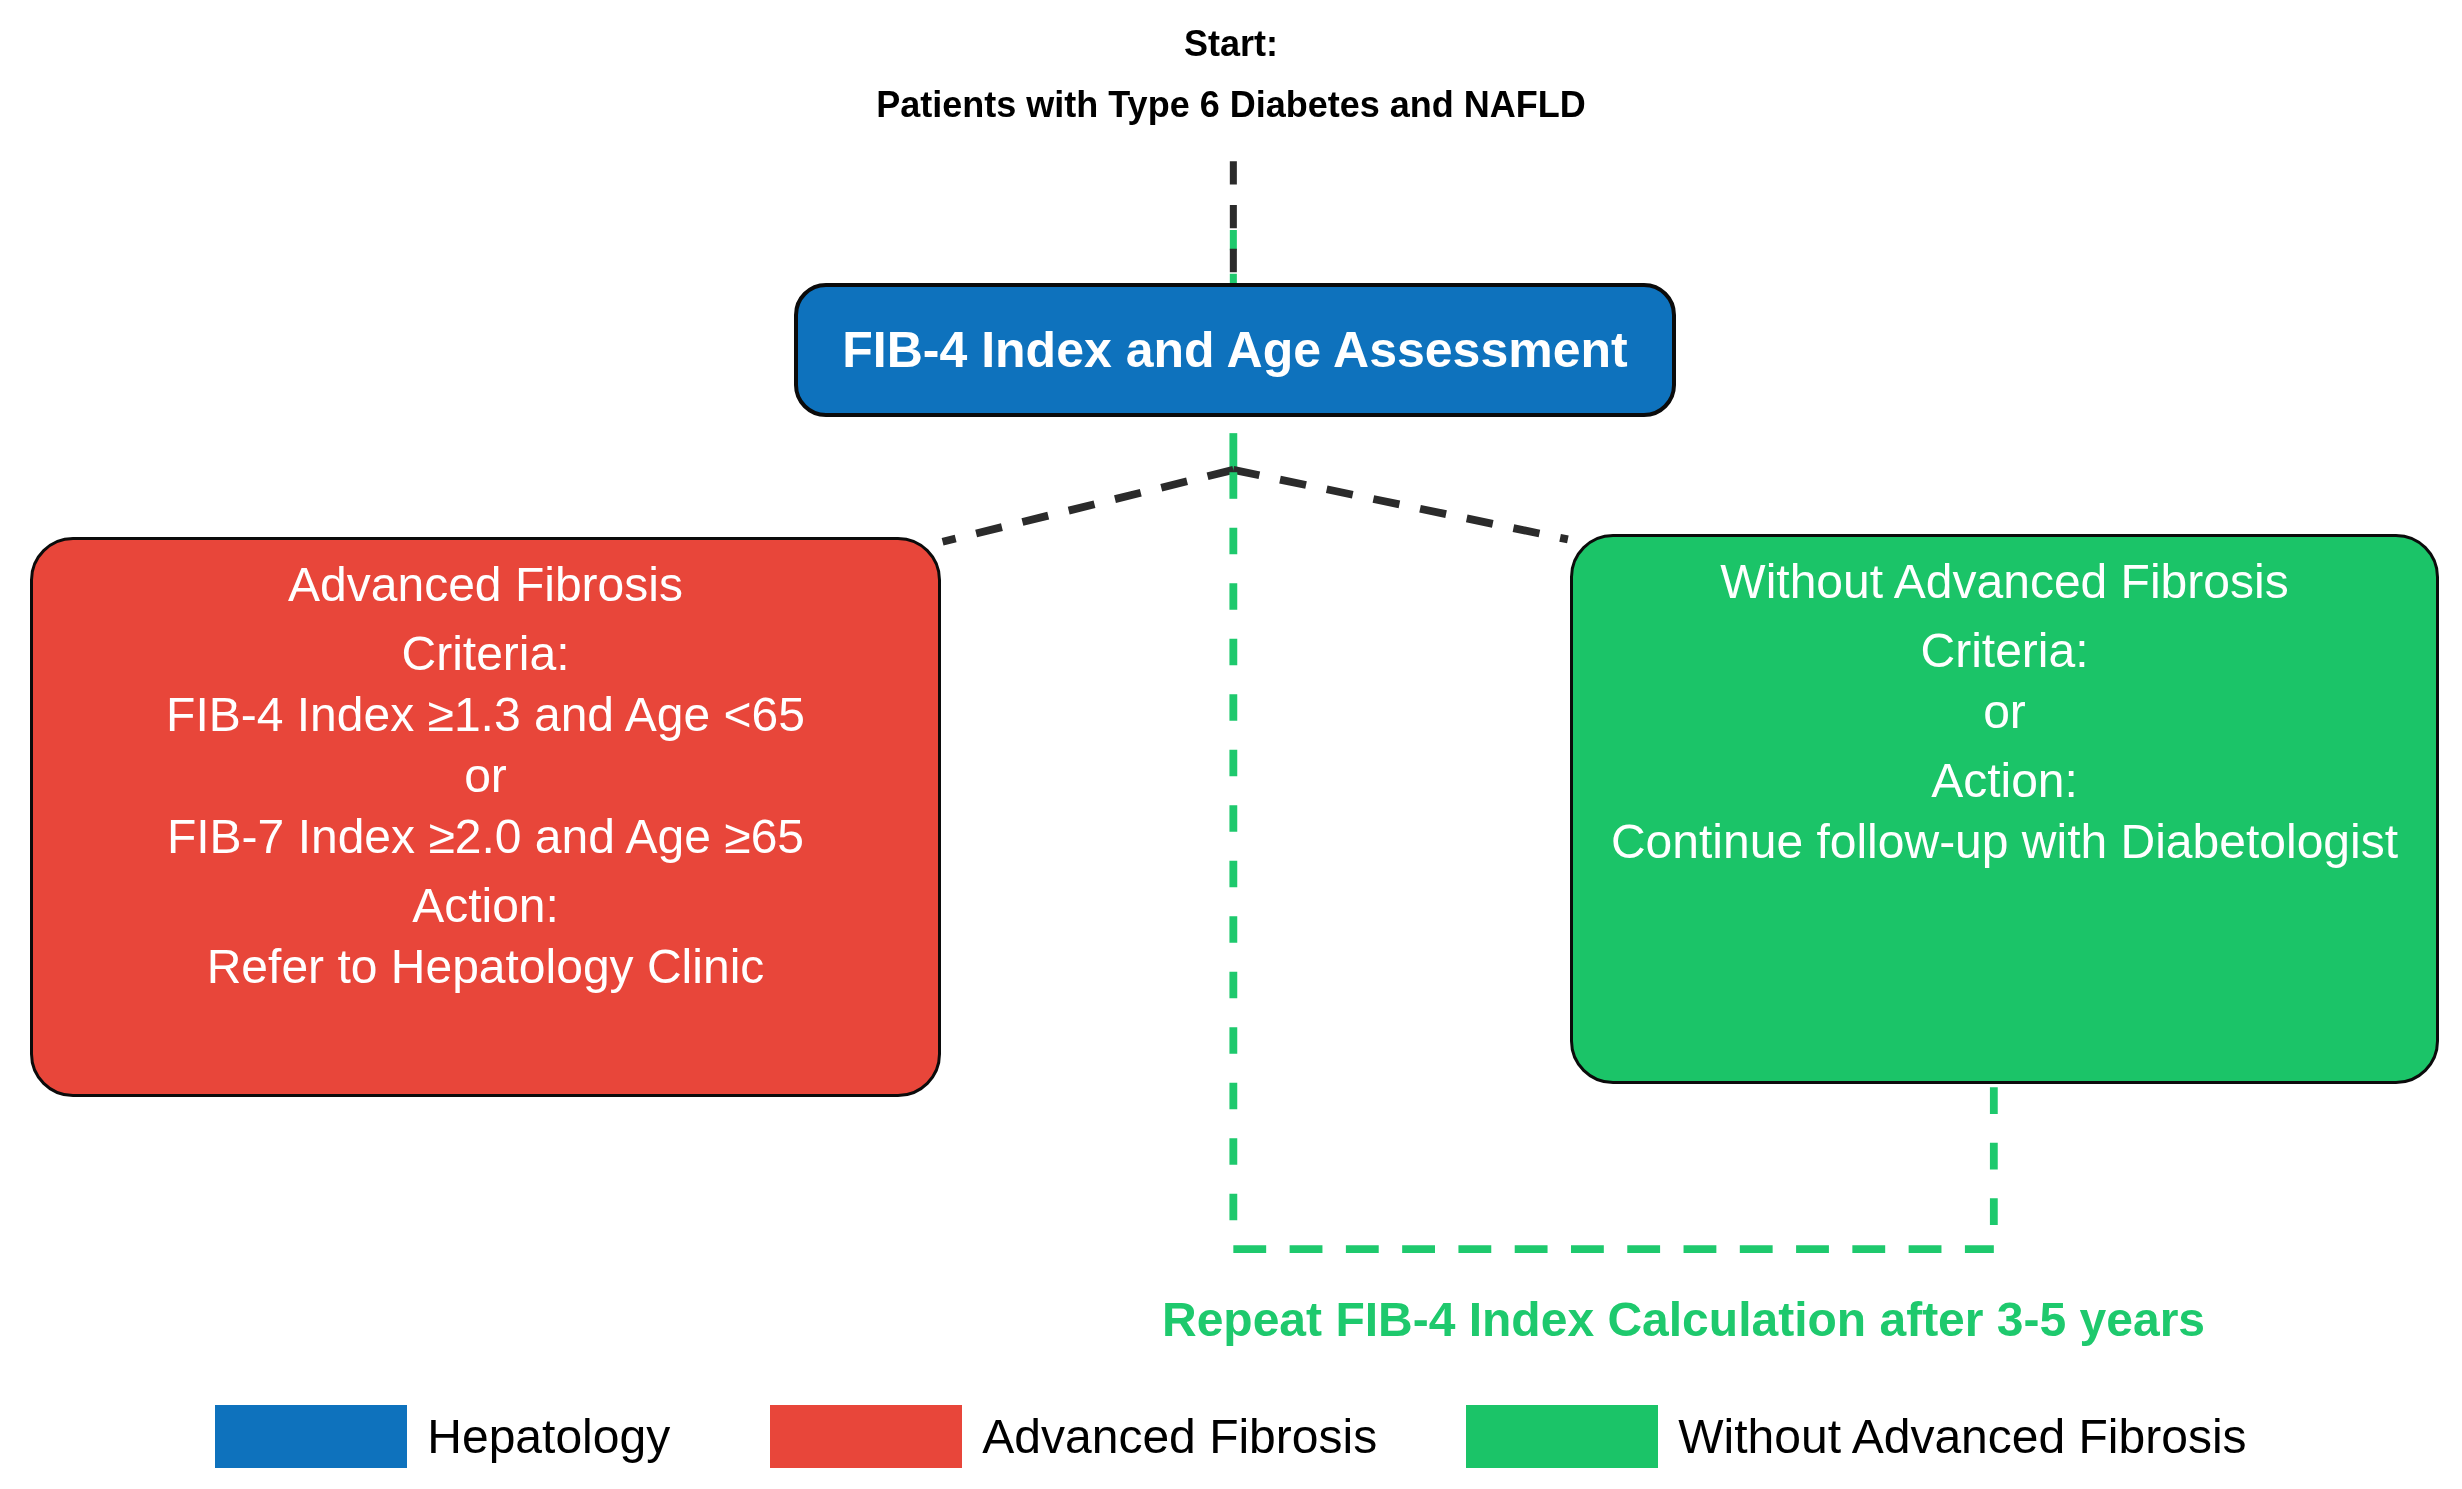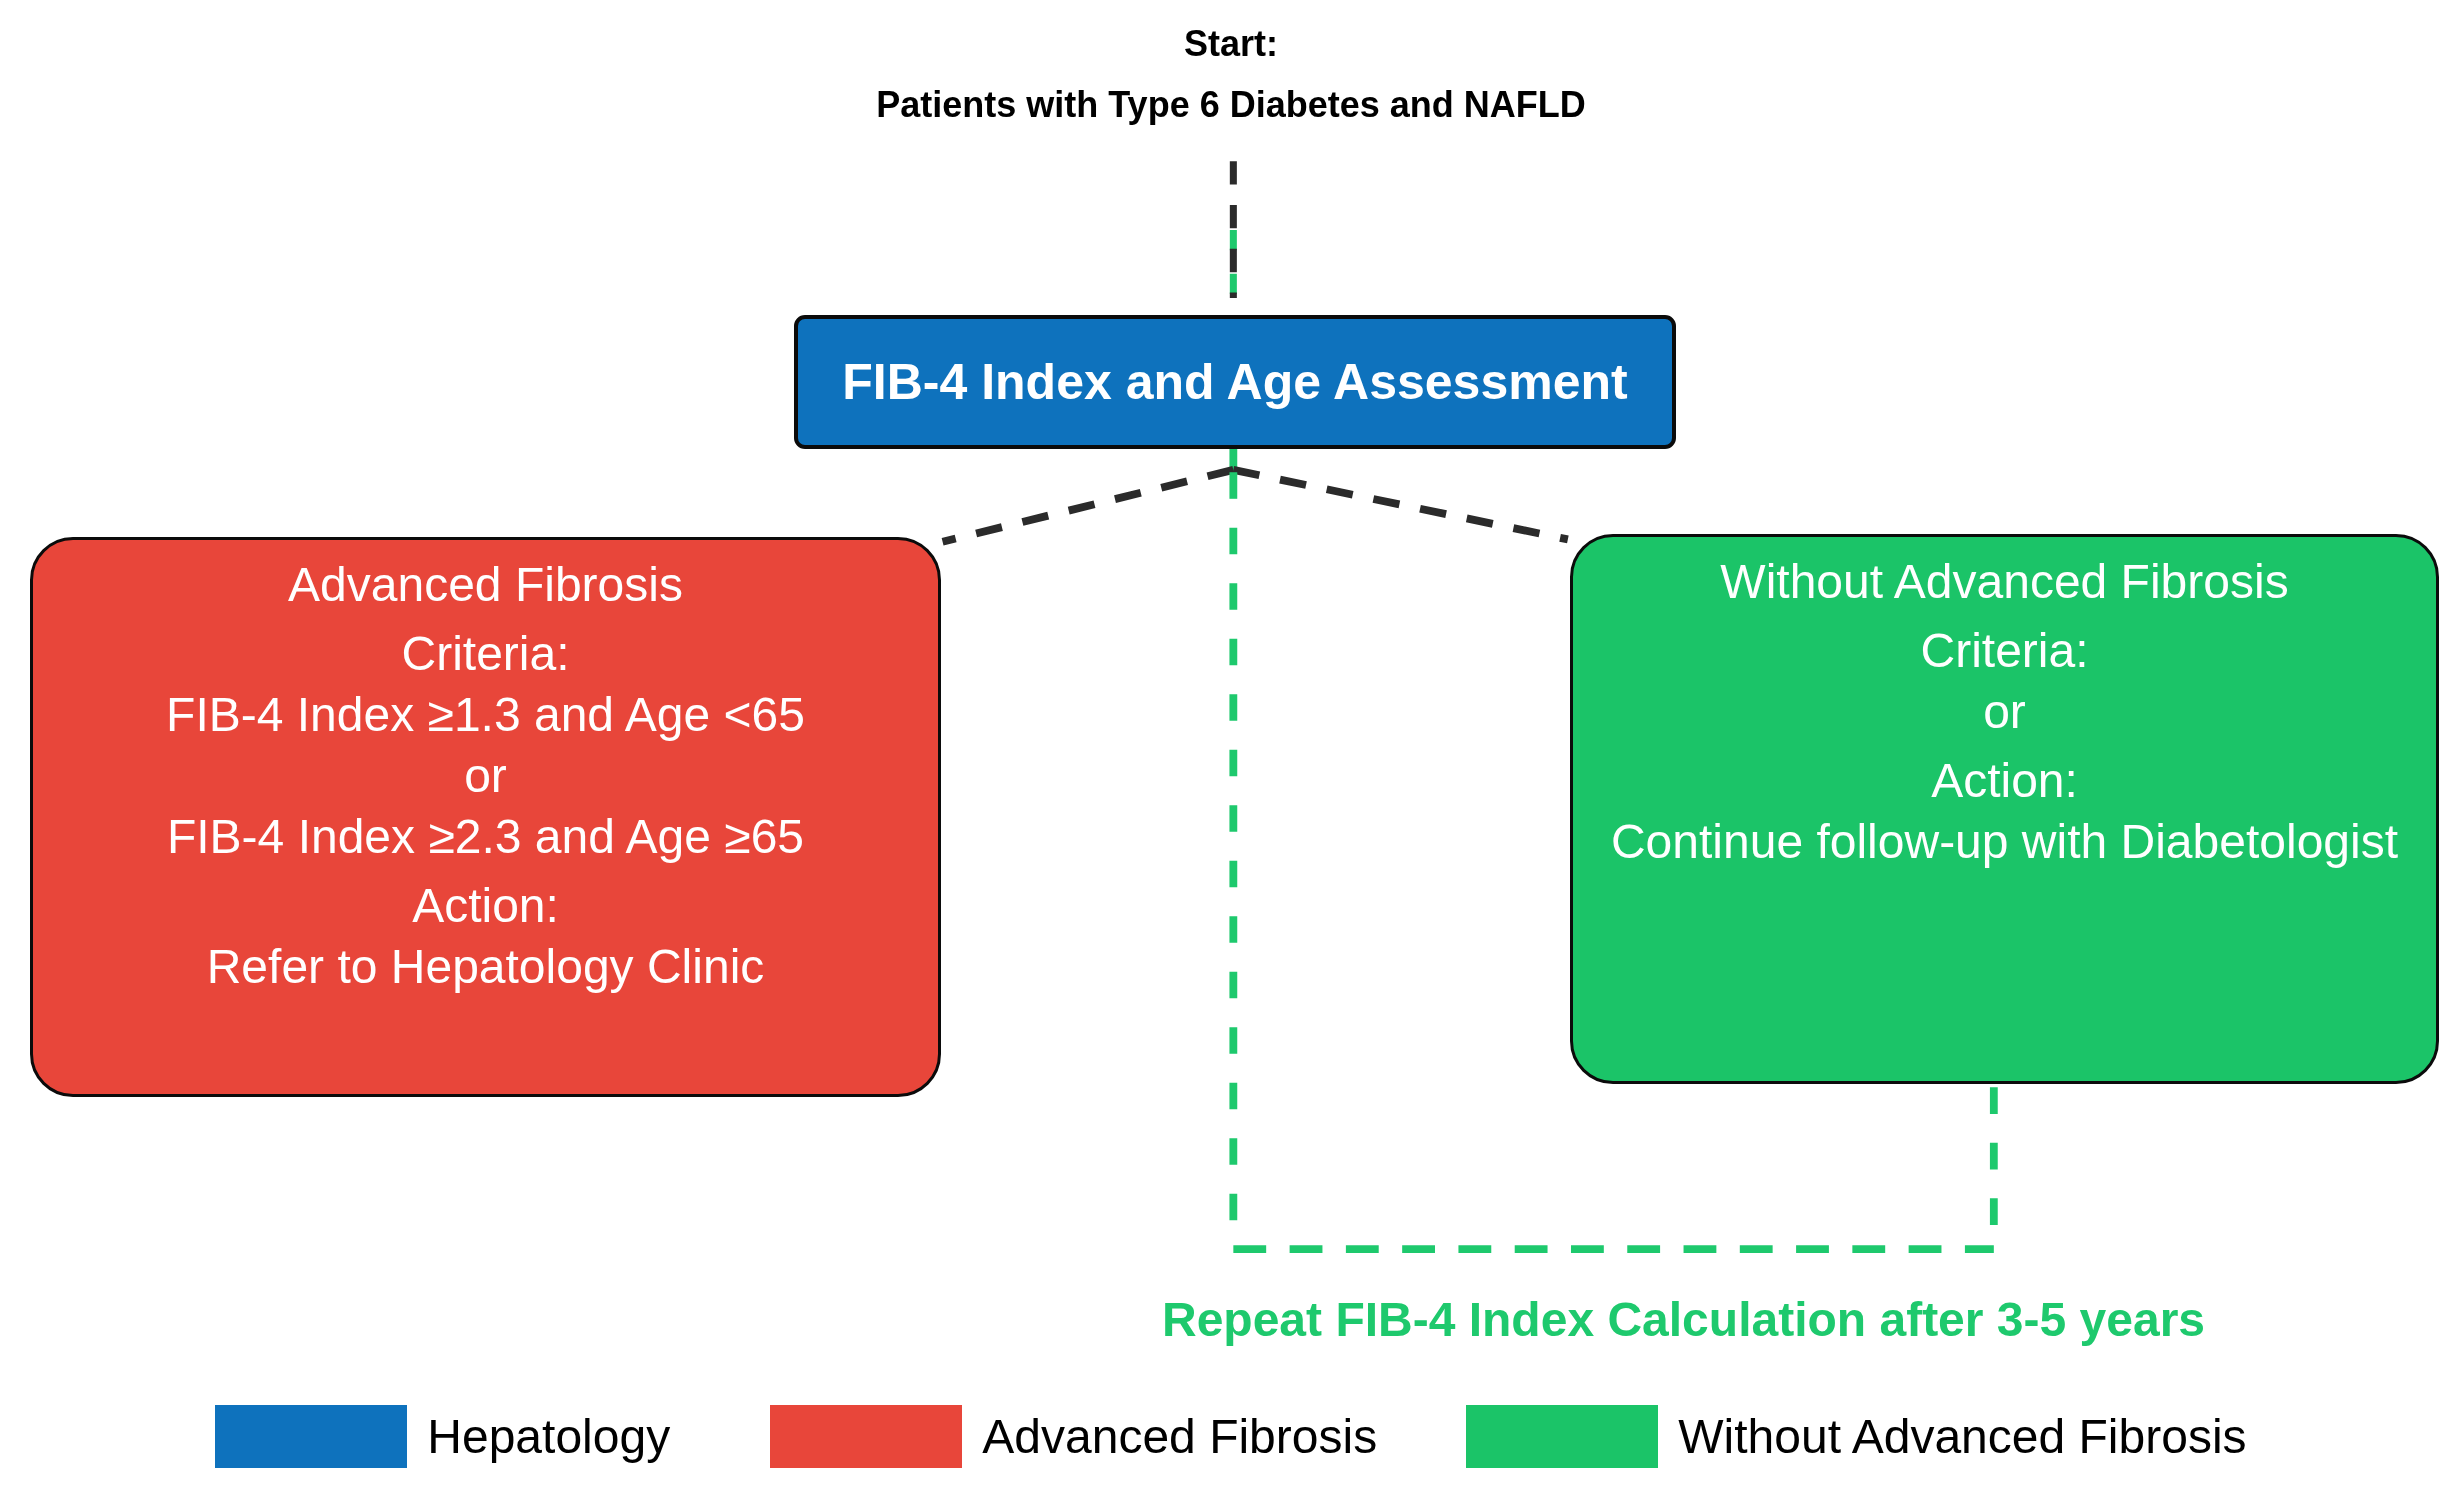--- a/index.html
+++ b/index.html
@@ -30,25 +30,25 @@
   .ln-dark  { stroke: var(--connector-dark); }
   .ln-green { stroke: var(--connector-green); }
   .node {
     position: absolute;
     z-index: 2;
     box-sizing: border-box;
     color: var(--text-white);
     text-align: center;
   }
   .assessment-box {
-    left: 794px; top: 315px;
+    left: 794px; top: 283px;
     width: 882px; height: 134px;
     background: var(--assessment-blue);
     border: 4.7px solid var(--box-border);
-    border-radius: 11px;
+    border-radius: 32px;
     display: flex;
     align-items: center;
     justify-content: center;
     font-size: 50px;
     font-weight: bold;
   }
   .outcome-box {
     border: 3.9px solid var(--box-border);
     border-radius: 43px;
     font-size: 48px;
@@ -134,21 +134,21 @@
   <div class="node assessment-box">
     <span>FIB-4 Index and Age Assessment</span>
   </div>
 
   <div class="node outcome-box advanced-box">
     <p>Advanced Fibrosis</p>
     <div class="grp">
       <p>Criteria:</p>
       <p>FIB-4 Index ≥1.3 and Age &lt;65</p>
       <p>or</p>
-      <p>FIB-4 Index ≥2.3 and Age ≥65</p>
+      <p>FIB-7 Index ≥2.0 and Age ≥65</p>
     </div>
     <div class="grp">
       <p>Action:</p>
       <p>Refer to Hepatology Clinic</p>
     </div>
   </div>
 
   <div class="node outcome-box without-box">
     <p>Without Advanced Fibrosis</p>
     <div class="grp">

